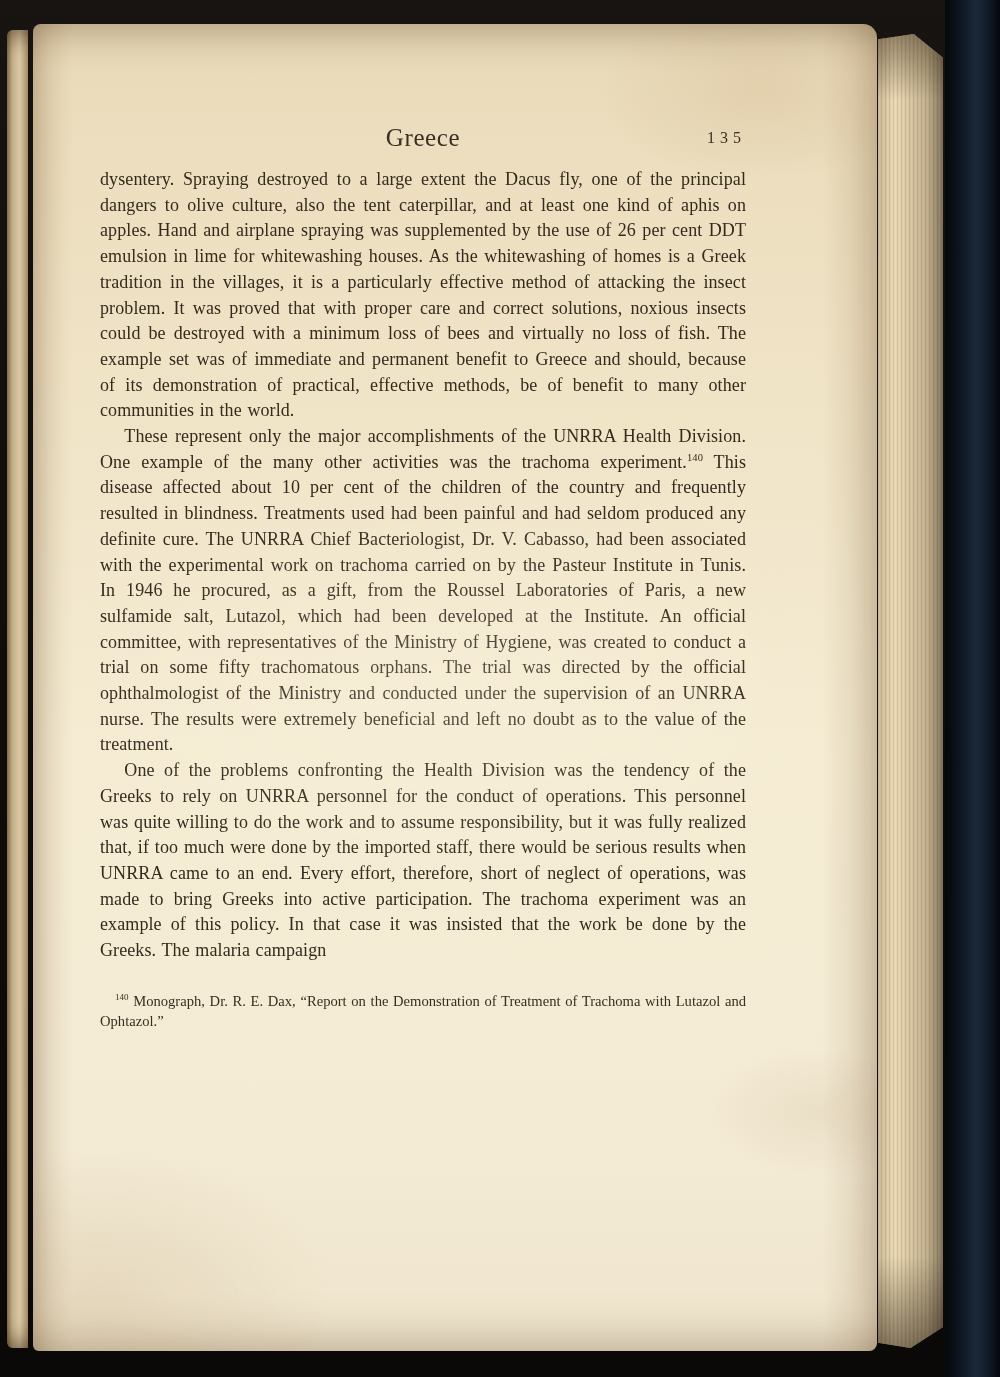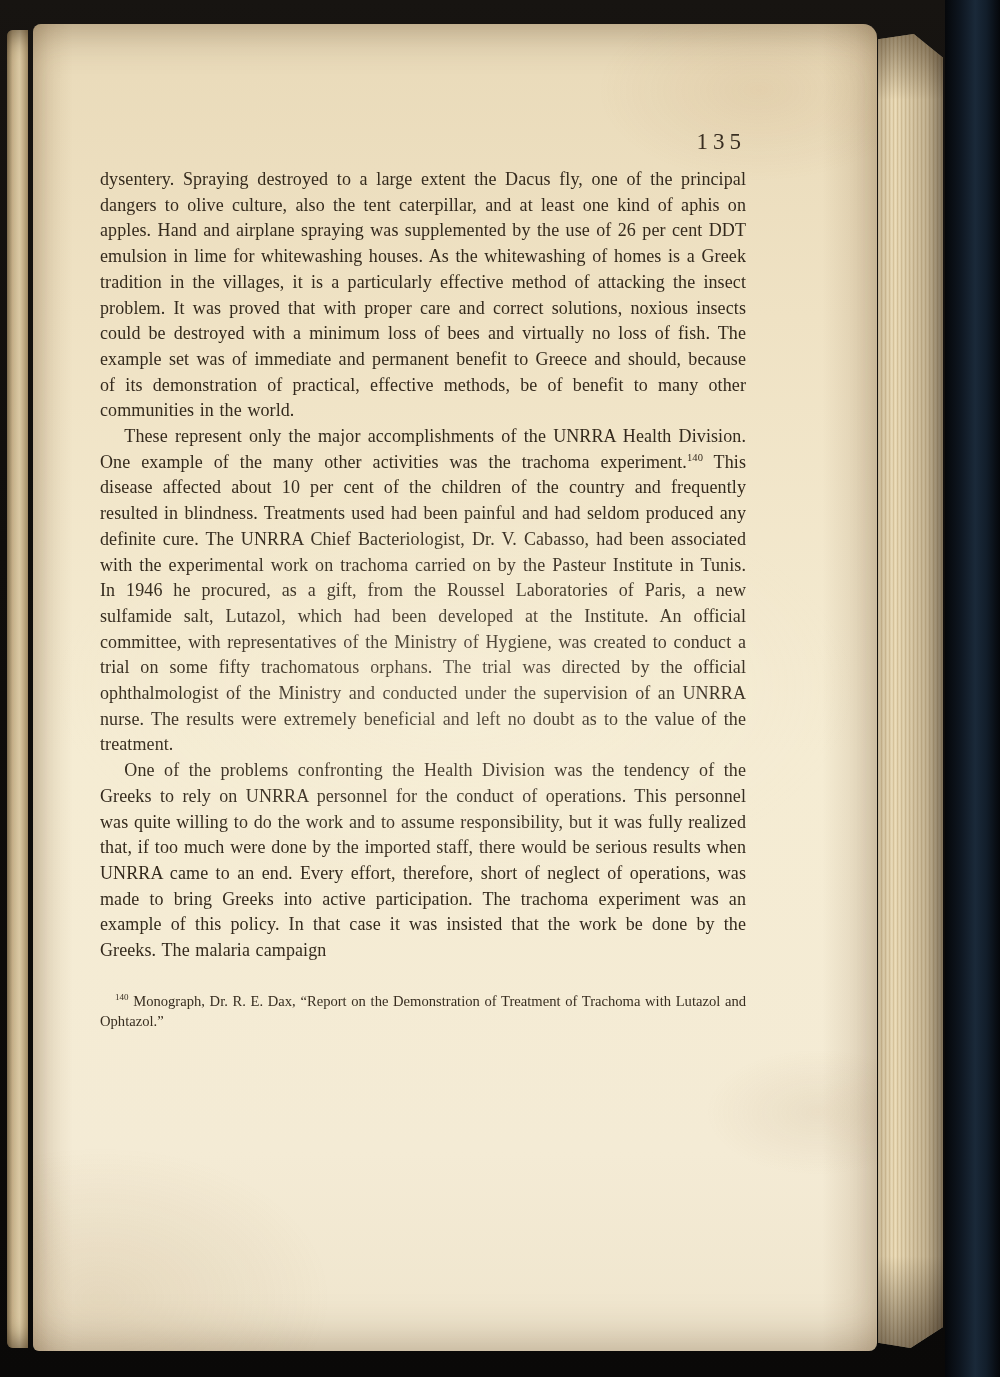--- a/index.html
+++ b/index.html
@@ -65,21 +65,21 @@
   .running-head {
     display: block;
     text-align: center;
     font-size: 25px;
     letter-spacing: 0.6px;
   }
   .page-number {
     position: absolute;
     right: 0;
     top: 5px;
-    font-size: 23px;
+    font-size: 16px;
     letter-spacing: 5px;
   }
   .body-text {
     color: #342a1d;
     font-size: 18px;
     line-height: 25.7px;
     text-align: justify;
     word-spacing: 1px;
     letter-spacing: 0.1px;
   }
@@ -126,20 +126,21 @@
 </head>
 <body>
 
 <div class="scene">
 
   <div class="left-leaf"></div>
 
   <div class="page">
 
     <div class="page-header">
+      <span class="running-head">Greece</span>
       <span class="page-number">135</span>
     </div>
 
     <div class="body-text">
 
       <p class="para"><span>dysentery. Spraying destroyed to a large extent the Dacus fly, one of the principal dangers to olive culture, also the tent caterpillar, and at least one kind of aphis on apples. Hand and airplane spraying was supplemented by the use of 26 per cent DDT emulsion in lime for whitewashing houses. As the whitewashing of homes is a Greek tradition in the villages, it is a particularly effective method of attacking the insect problem. It was proved that with proper care and correct solutions, noxious insects could be destroyed with a minimum loss of bees and virtually no loss of fish. The example set was of immediate and permanent benefit to Greece and should, because of its demonstration of practical, effective methods, be of benefit to many other communities in the world.</span></p>
 
       <p class="para indent"><span>These represent only the major accomplishments of the UNRRA Health Division. One example of the many other activities was the trachoma experiment.</span><sup>140</sup><span> This disease affected about 10 per cent of the children of the country and frequently resulted in blindness. Treatments used had been painful and had seldom produced any definite cure. The UNRRA Chief Bacteriologist, Dr. V. Cabasso, had been associated with the experimental work on trachoma carried on by the Pasteur Institute in Tunis. In 1946 he procured, as a gift, from the Roussel Laboratories of Paris, a new sulfamide salt, Lutazol, which had been developed at the Institute. An official committee, with representatives of the Ministry of Hygiene, was created to conduct a trial on some fifty trachomatous orphans. The trial was directed by the official ophthalmologist of the Ministry and conducted under the supervision of an UNRRA nurse. The results were extremely beneficial and left no doubt as to the value of the treatment.</span></p>
 
       <p class="para indent"><span>One of the problems confronting the Health Division was the tendency of the Greeks to rely on UNRRA personnel for the conduct of operations. This personnel was quite willing to do the work and to assume responsibility, but it was fully realized that, if too much were done by the imported staff, there would be serious results when UNRRA came to an end. Every effort, therefore, short of neglect of operations, was made to bring Greeks into active participation. The trachoma experiment was an example of this policy. In that case it was insisted that the work be done by the Greeks. The malaria campaign</span></p>

